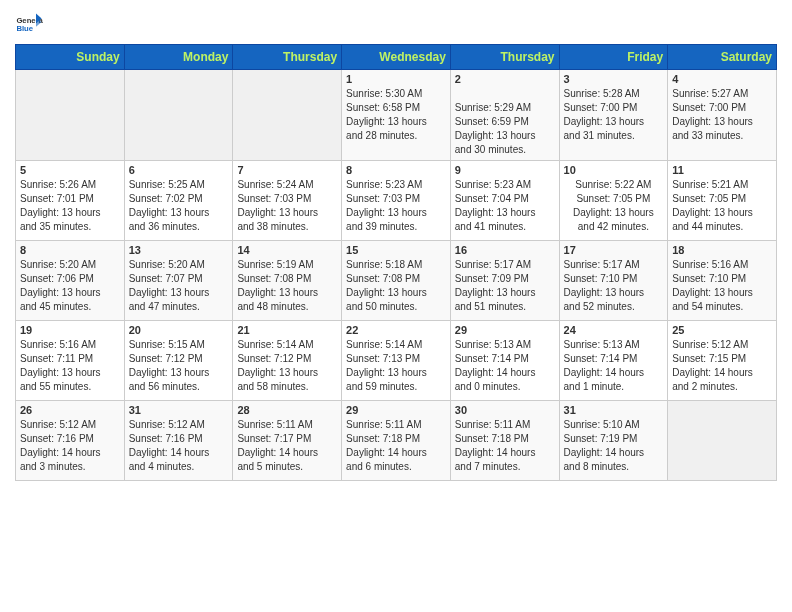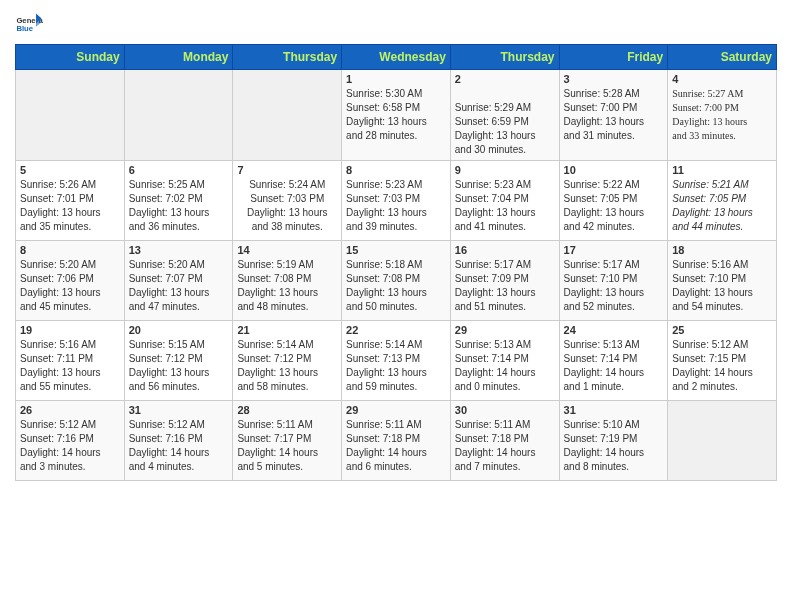--- a/index.html
+++ b/index.html
@@ -135,21 +135,21 @@
           </td>
           <td>
             <span class="day-number">3</span>
             <div class="day-info" style="white-space: pre-line;">Sunrise: 5:28 AM
 Sunset: 7:00 PM
 Daylight: 13 hours
 and 31 minutes.</div>
           </td>
           <td>
             <span class="day-number">4</span>
-            <div class="day-info" style="white-space: pre-line; font-family: Liberation Serif, serif;">Sunrise: 5:27 AM
+            <div class="day-info" style="white-space: pre-line;">Sunrise: 5:27 AM
 Sunset: 7:00 PM
 Daylight: 13 hours
 and 33 minutes.</div>
           </td>
         </tr>
         <tr>
           <td>
             <span class="day-number">5</span>
             <div class="day-info" style="white-space: pre-line;">Sunrise: 5:26 AM
 Sunset: 7:01 PM
@@ -158,49 +158,49 @@
           </td>
           <td>
             <span class="day-number">6</span>
             <div class="day-info" style="white-space: pre-line;">Sunrise: 5:25 AM
 Sunset: 7:02 PM
 Daylight: 13 hours
 and 36 minutes.</div>
           </td>
           <td>
             <span class="day-number">7</span>
-            <div class="day-info" style="white-space: pre-line; text-align: center;">Sunrise: 5:24 AM
+            <div class="day-info" style="white-space: pre-line;">Sunrise: 5:24 AM
 Sunset: 7:03 PM
 Daylight: 13 hours
 and 38 minutes.</div>
           </td>
           <td>
             <span class="day-number">8</span>
             <div class="day-info" style="white-space: pre-line;">Sunrise: 5:23 AM
 Sunset: 7:03 PM
 Daylight: 13 hours
 and 39 minutes.</div>
           </td>
           <td>
             <span class="day-number">9</span>
             <div class="day-info" style="white-space: pre-line;">Sunrise: 5:23 AM
 Sunset: 7:04 PM
 Daylight: 13 hours
 and 41 minutes.</div>
           </td>
           <td>
             <span class="day-number">10</span>
-            <div class="day-info" style="white-space: pre-line;">Sunrise: 5:22 AM
+            <div class="day-info" style="white-space: pre-line; text-align: center;">Sunrise: 5:22 AM
 Sunset: 7:05 PM
 Daylight: 13 hours
 and 42 minutes.</div>
           </td>
           <td>
             <span class="day-number">11</span>
-            <div class="day-info" style="white-space: pre-line; font-style: italic;">Sunrise: 5:21 AM
+            <div class="day-info" style="white-space: pre-line;">Sunrise: 5:21 AM
 Sunset: 7:05 PM
 Daylight: 13 hours
 and 44 minutes.</div>
           </td>
         </tr>
         <tr>
           <td>
             <span class="day-number">8</span>
             <div class="day-info" style="white-space: pre-line;">Sunrise: 5:20 AM
 Sunset: 7:06 PM

